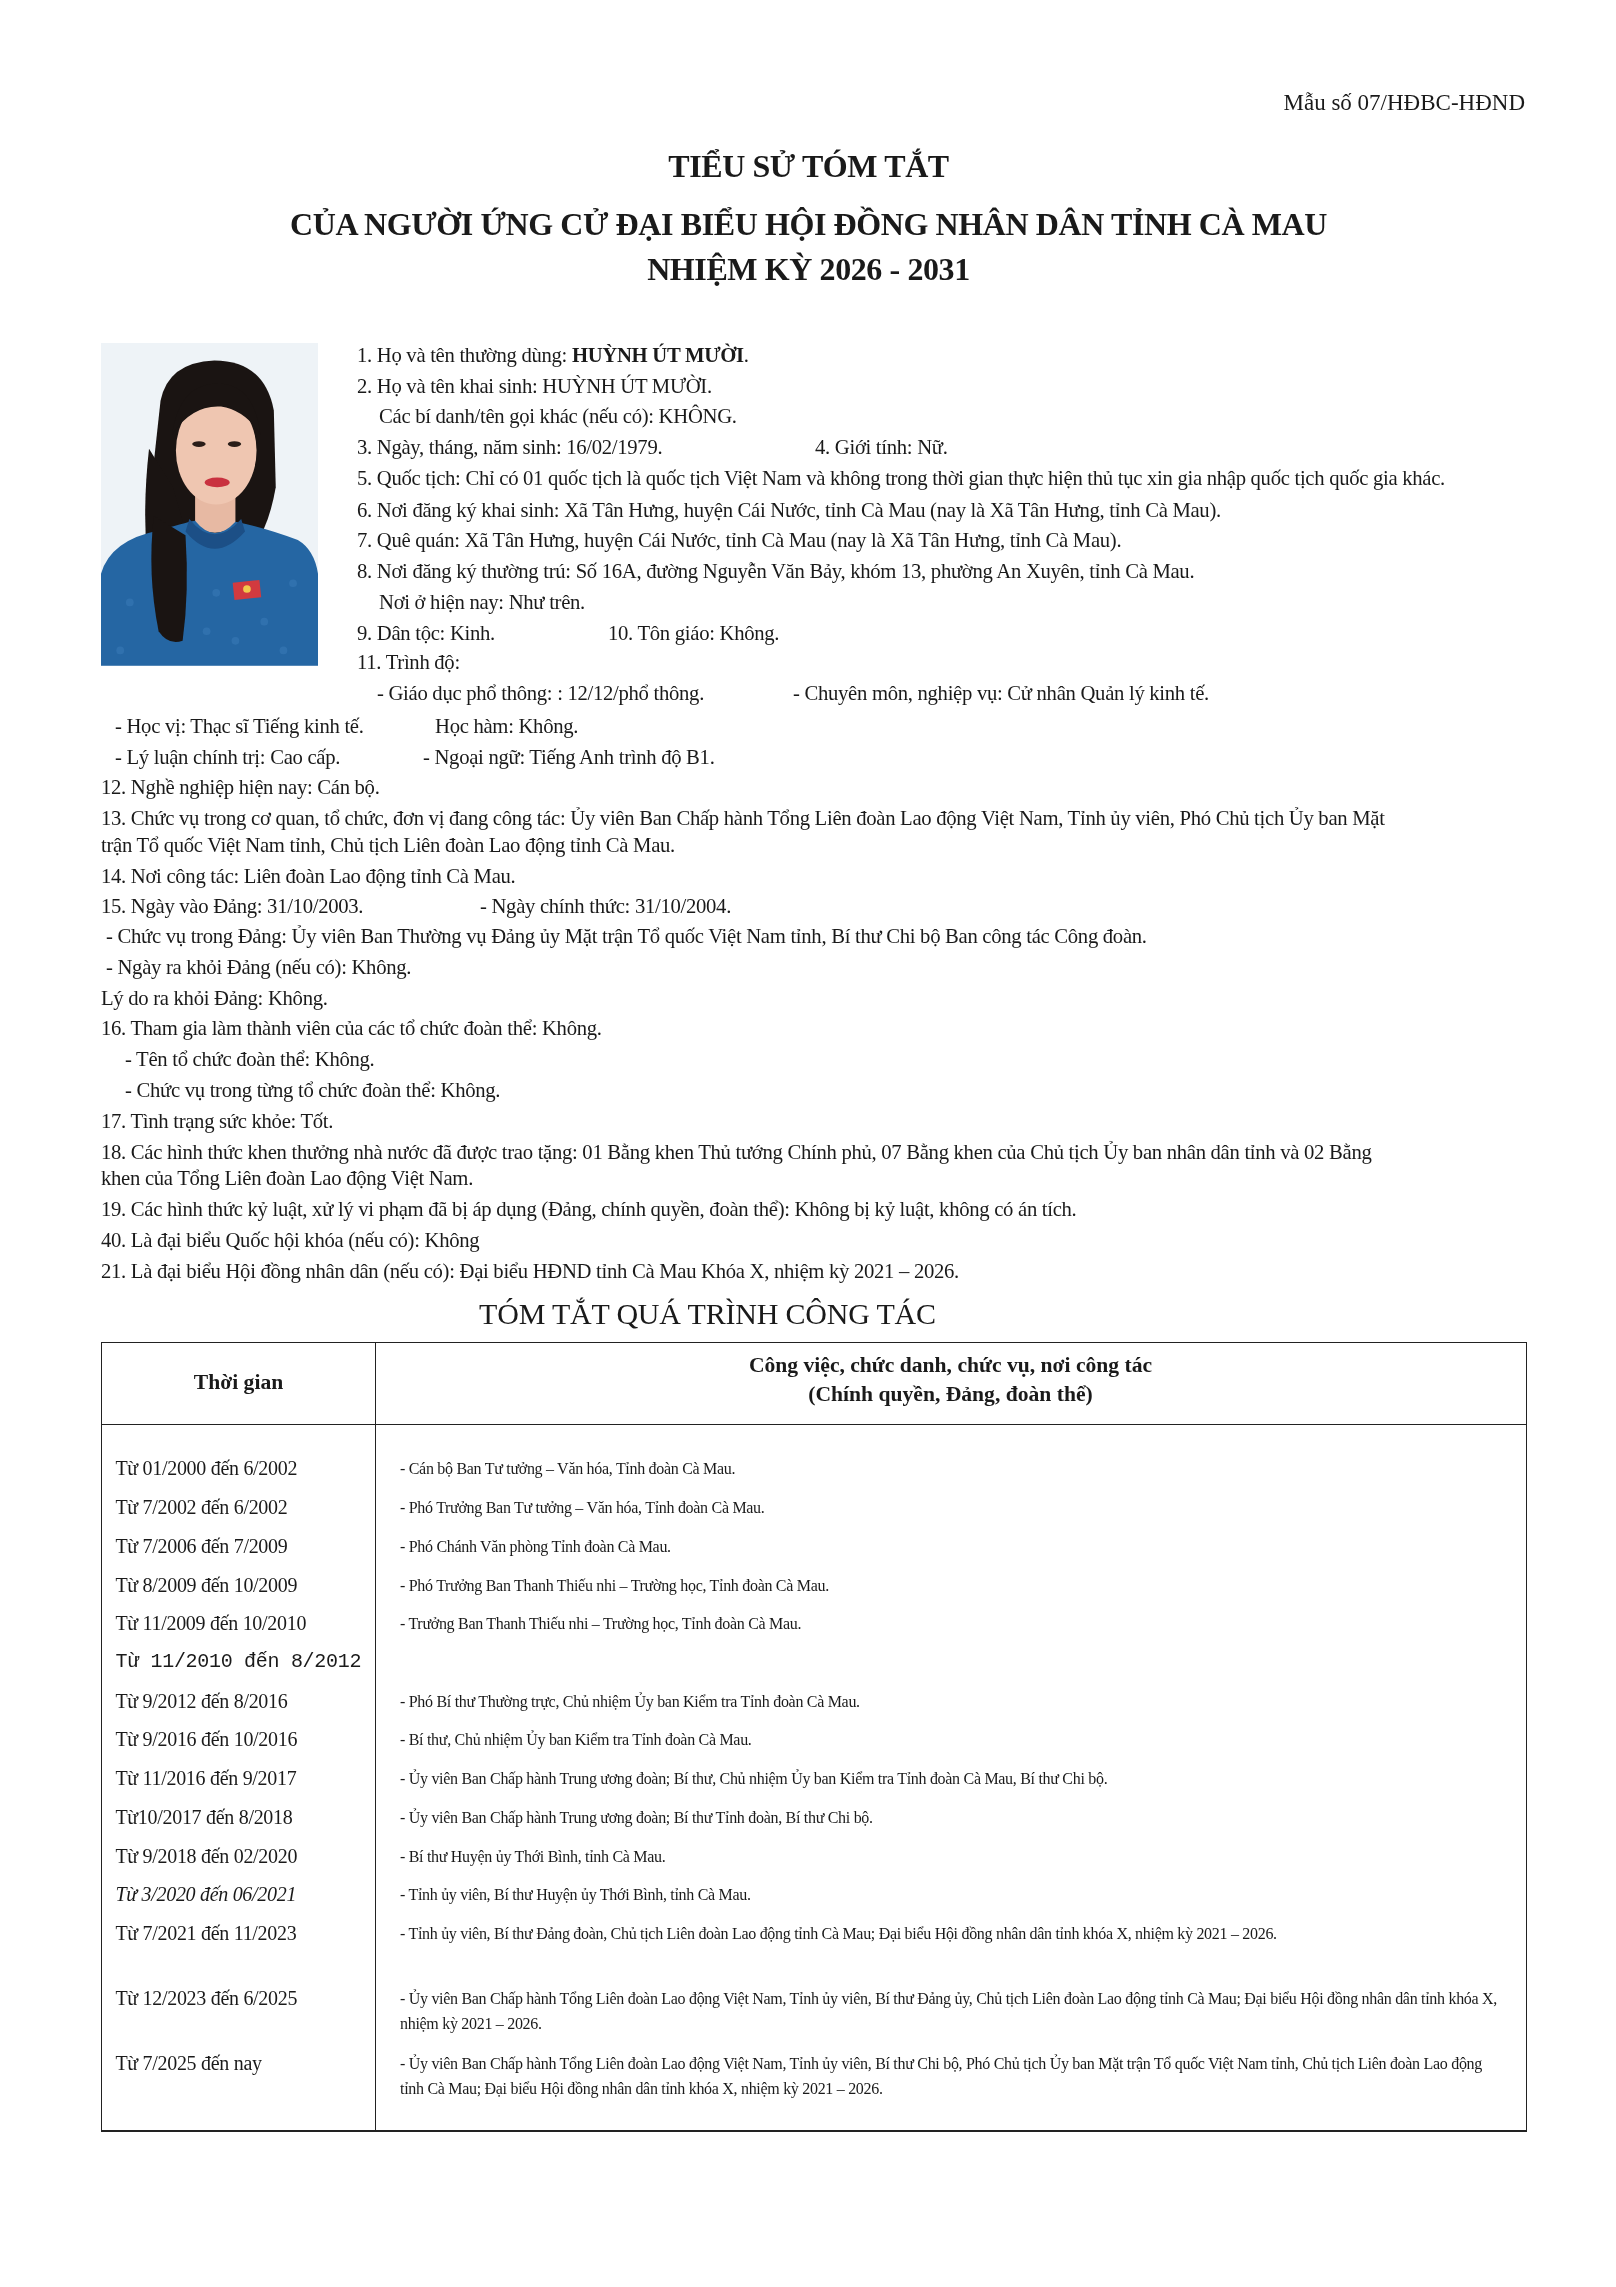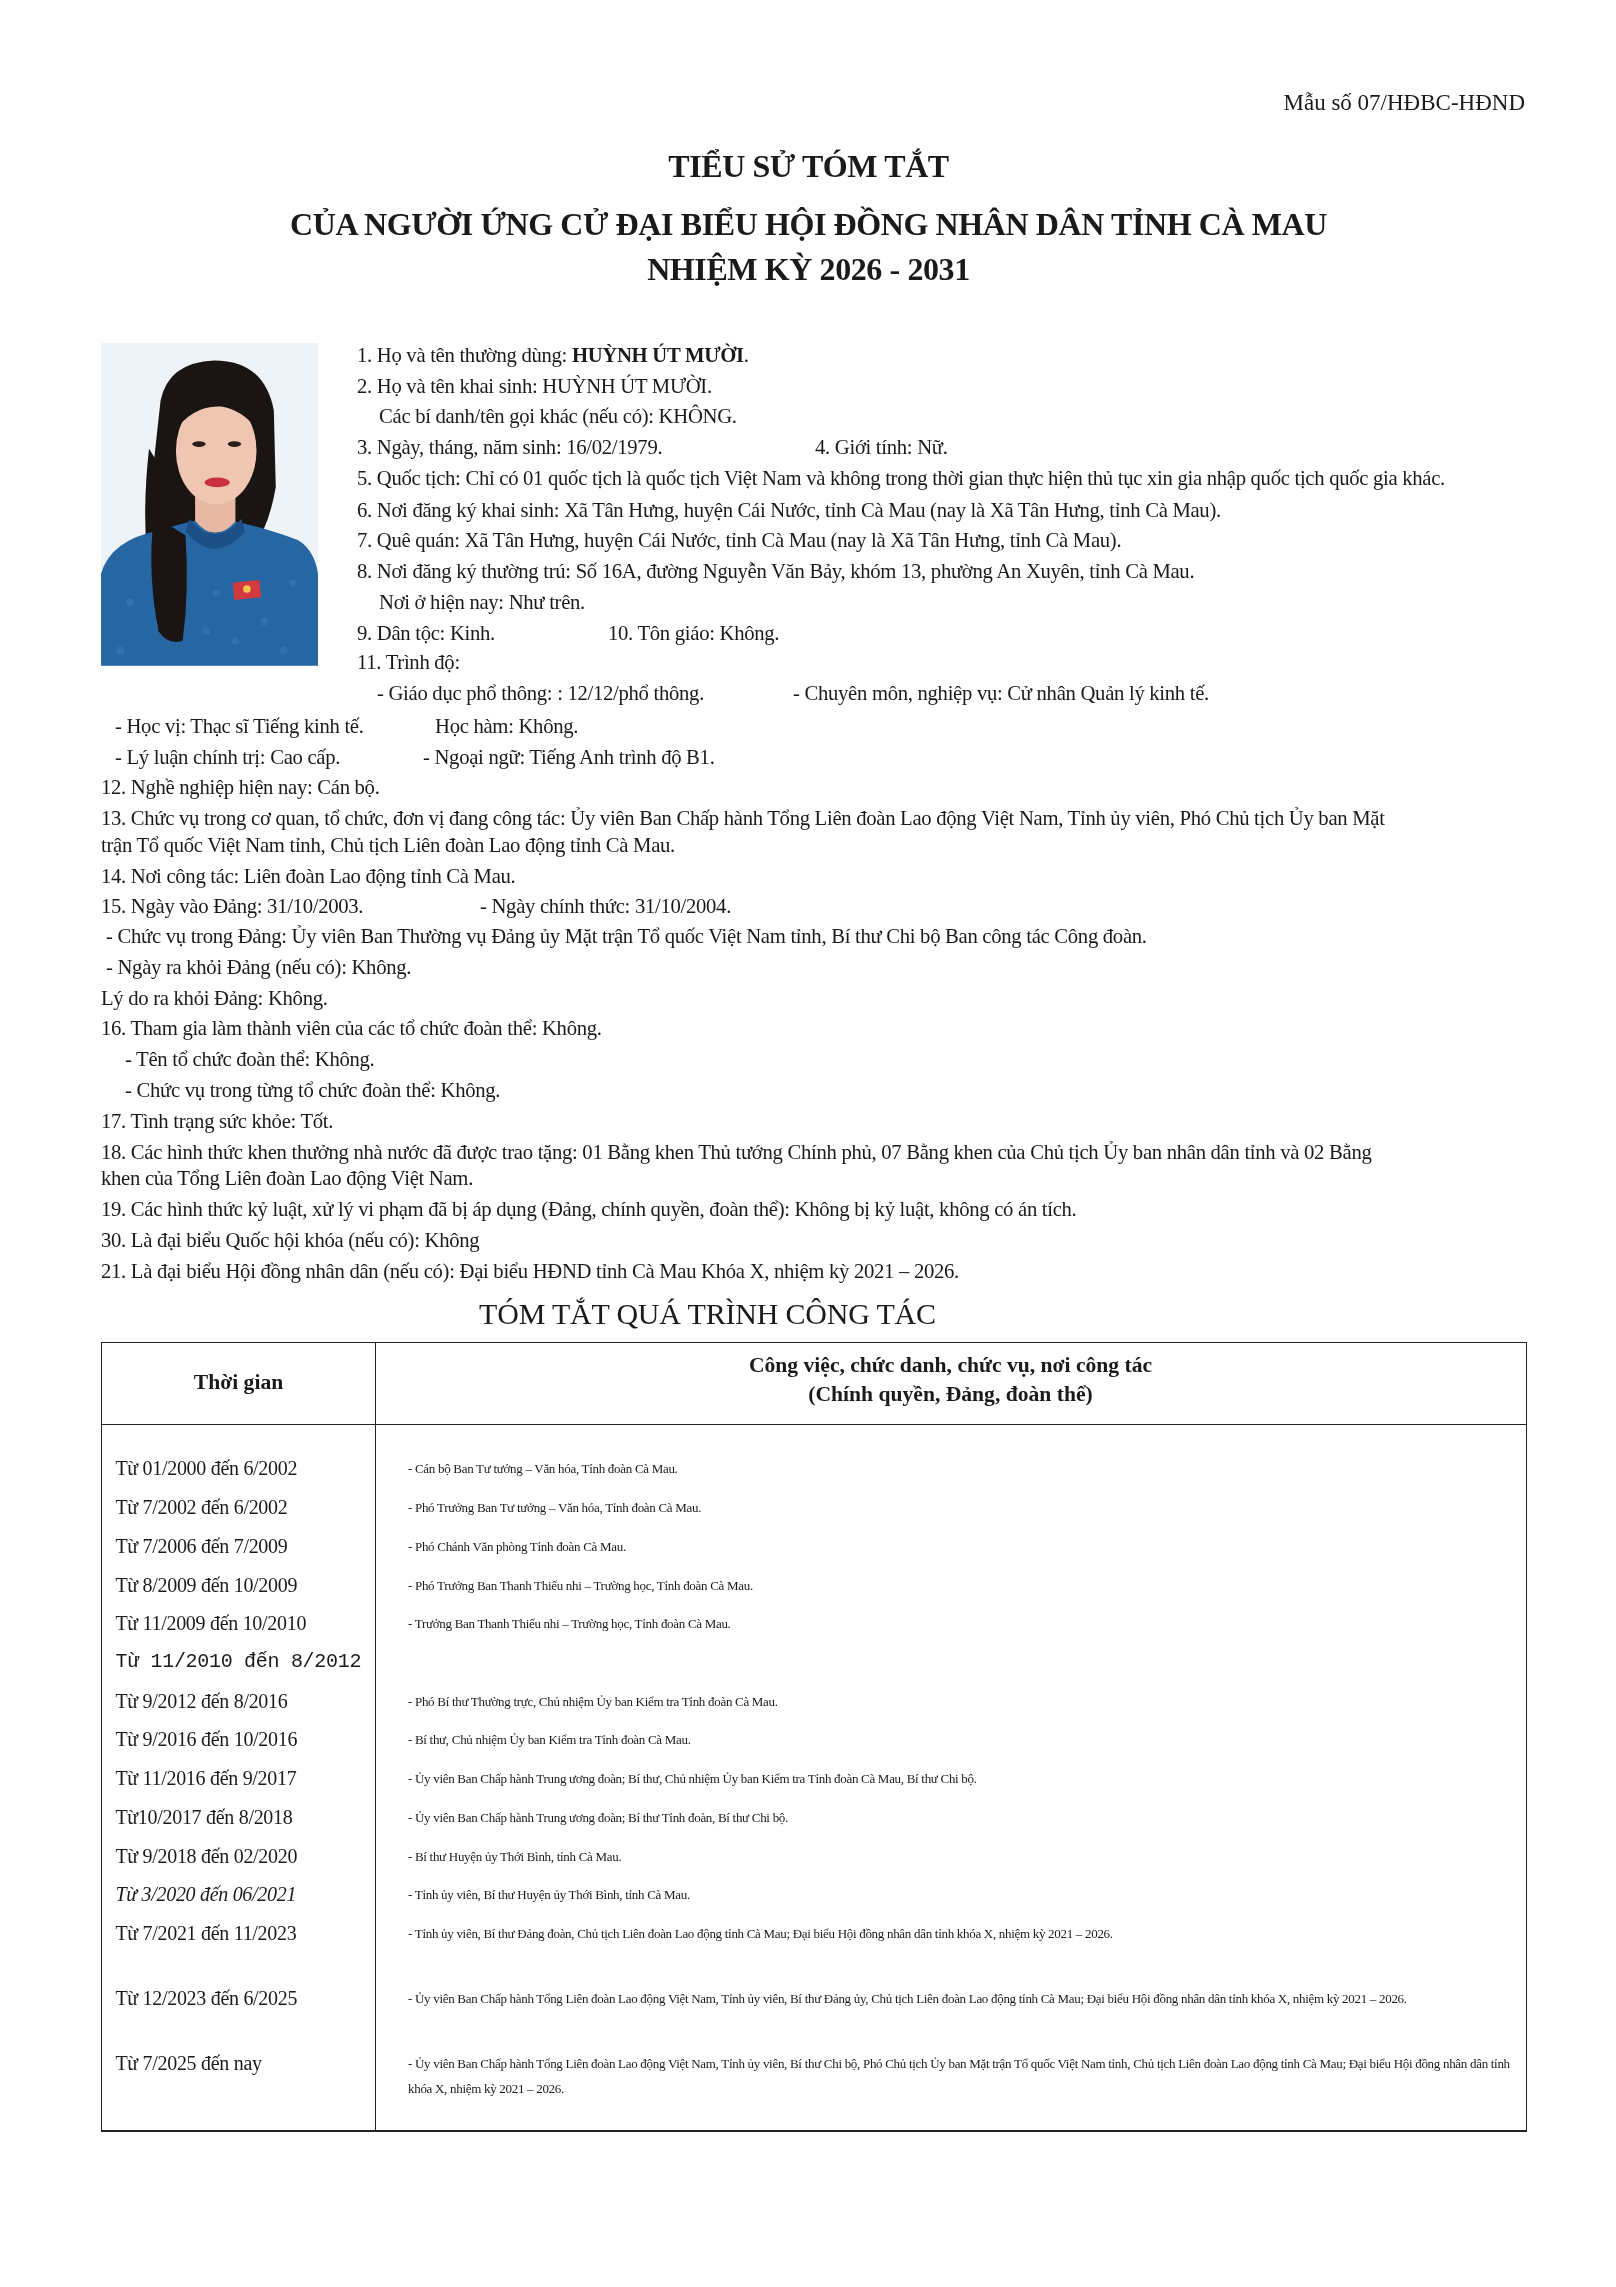--- a/index.html
+++ b/index.html
@@ -12,21 +12,21 @@
   .photo { position: absolute; left: 101px; top: 343px; width: 217px; height: 323px; overflow: hidden;
            background: #eef3f7; }
   .sec-title { position: absolute; left: 0; width: 1415px; text-align: center; font-weight: normal;
                font-size: 30px; line-height: 38px; top: 1295px; letter-spacing: -0.2px; }
   .tbl { position: absolute; left: 101px; top: 1342px; width: 1426px; height: 790px;
          border: 1.9px solid #222; border-bottom-width: 2.9px; box-sizing: border-box; }
   .tbl .vdiv { position: absolute; left: 273px; top: 0; bottom: 0; border-left: 1.9px solid #222; }
   .tbl .hdiv { position: absolute; left: 0; right: 0; top: 81px; border-top: 1.9px solid #222; }
   .th { position: absolute; font-weight: bold; font-size: 21.6px; line-height: 29px; text-align: center; }
   .cell-t { position: absolute; left: 13.4px; font-size: 20px; line-height: 26px; white-space: nowrap; letter-spacing: -0.3px; }
-  .cell-d { position: absolute; left: 298px; width: 1105px; font-size: 13px; line-height: 25px; letter-spacing: -0.3px; margin-left: 8px; }
+  .cell-d { position: absolute; left: 298px; width: 1105px; font-size: 16px; line-height: 25px; letter-spacing: -0.3px; }
   b.nm { font-weight: bold; }
 </style>
 </head>
 <body>
 
 <div class="form-no">Mẫu số 07/HĐBC-HĐND</div>
 
 <div class="title" style="top:147px;">TIỂU SỬ TÓM TẮT</div>
 <div class="title" style="top:205px;">CỦA NGƯỜI ỨNG CỬ ĐẠI BIỂU HỘI ĐỒNG NHÂN DÂN TỈNH CÀ MAU</div>
 <div class="title" style="top:250px;">NHIỆM KỲ 2026 - 2031</div>
@@ -103,21 +103,21 @@
 <div class="ln" style="left:106px; top:923px;">- Chức vụ trong Đảng: Ủy viên Ban Thường vụ Đảng ủy Mặt trận Tổ quốc Việt Nam tỉnh, Bí thư Chi bộ Ban công tác Công đoàn.</div>
 <div class="ln" style="left:106px; top:954px;">- Ngày ra khỏi Đảng (nếu có): Không.</div>
 <div class="ln" style="left:101px; top:985px;">Lý do ra khỏi Đảng: Không.</div>
 <div class="ln" style="left:101px; top:1015px;">16. Tham gia làm thành viên của các tổ chức đoàn thể: Không.</div>
 <div class="ln" style="left:125px; top:1046px;">- Tên tổ chức đoàn thể: Không.</div>
 <div class="ln" style="left:125px; top:1077px;">- Chức vụ trong từng tổ chức đoàn thể: Không.</div>
 <div class="ln" style="left:101px; top:1108px;">17. Tình trạng sức khỏe: Tốt.</div>
 <div class="ln" style="left:101px; top:1139px;">18. Các hình thức khen thưởng nhà nước đã được trao tặng: 01 Bằng khen Thủ tướng Chính phủ, 07 Bằng khen của Chủ tịch Ủy ban nhân dân tỉnh và 02 Bằng</div>
 <div class="ln" style="left:101px; top:1165px;">khen của Tổng Liên đoàn Lao động Việt Nam.</div>
 <div class="ln" style="left:101px; top:1196px;">19. Các hình thức kỷ luật, xử lý vi phạm đã bị áp dụng (Đảng, chính quyền, đoàn thể): Không bị kỷ luật, không có án tích.</div>
-<div class="ln" style="left:101px; top:1227px;">30. Là đại biểu Quốc hội khóa (nếu có): Không</div>
+<div class="ln" style="left:101px; top:1227px;">40. Là đại biểu Quốc hội khóa (nếu có): Không</div>
 <div class="ln" style="left:101px; top:1258px;">21. Là đại biểu Hội đồng nhân dân (nếu có): Đại biểu HĐND tỉnh Cà Mau Khóa X, nhiệm kỳ 2021 – 2026.</div>
 
 <div class="sec-title">TÓM TẮT QUÁ TRÌNH CÔNG TÁC</div>
 
 <div class="tbl">
   <div class="vdiv"></div>
   <div class="hdiv"></div>
 
   <div class="th" style="left:0; width:273px; top:25px;">Thời gian</div>
   <div class="th" style="left:275px; width:1147px; top:7.7px;">Công việc, chức danh, chức vụ, nơi công tác</div>

